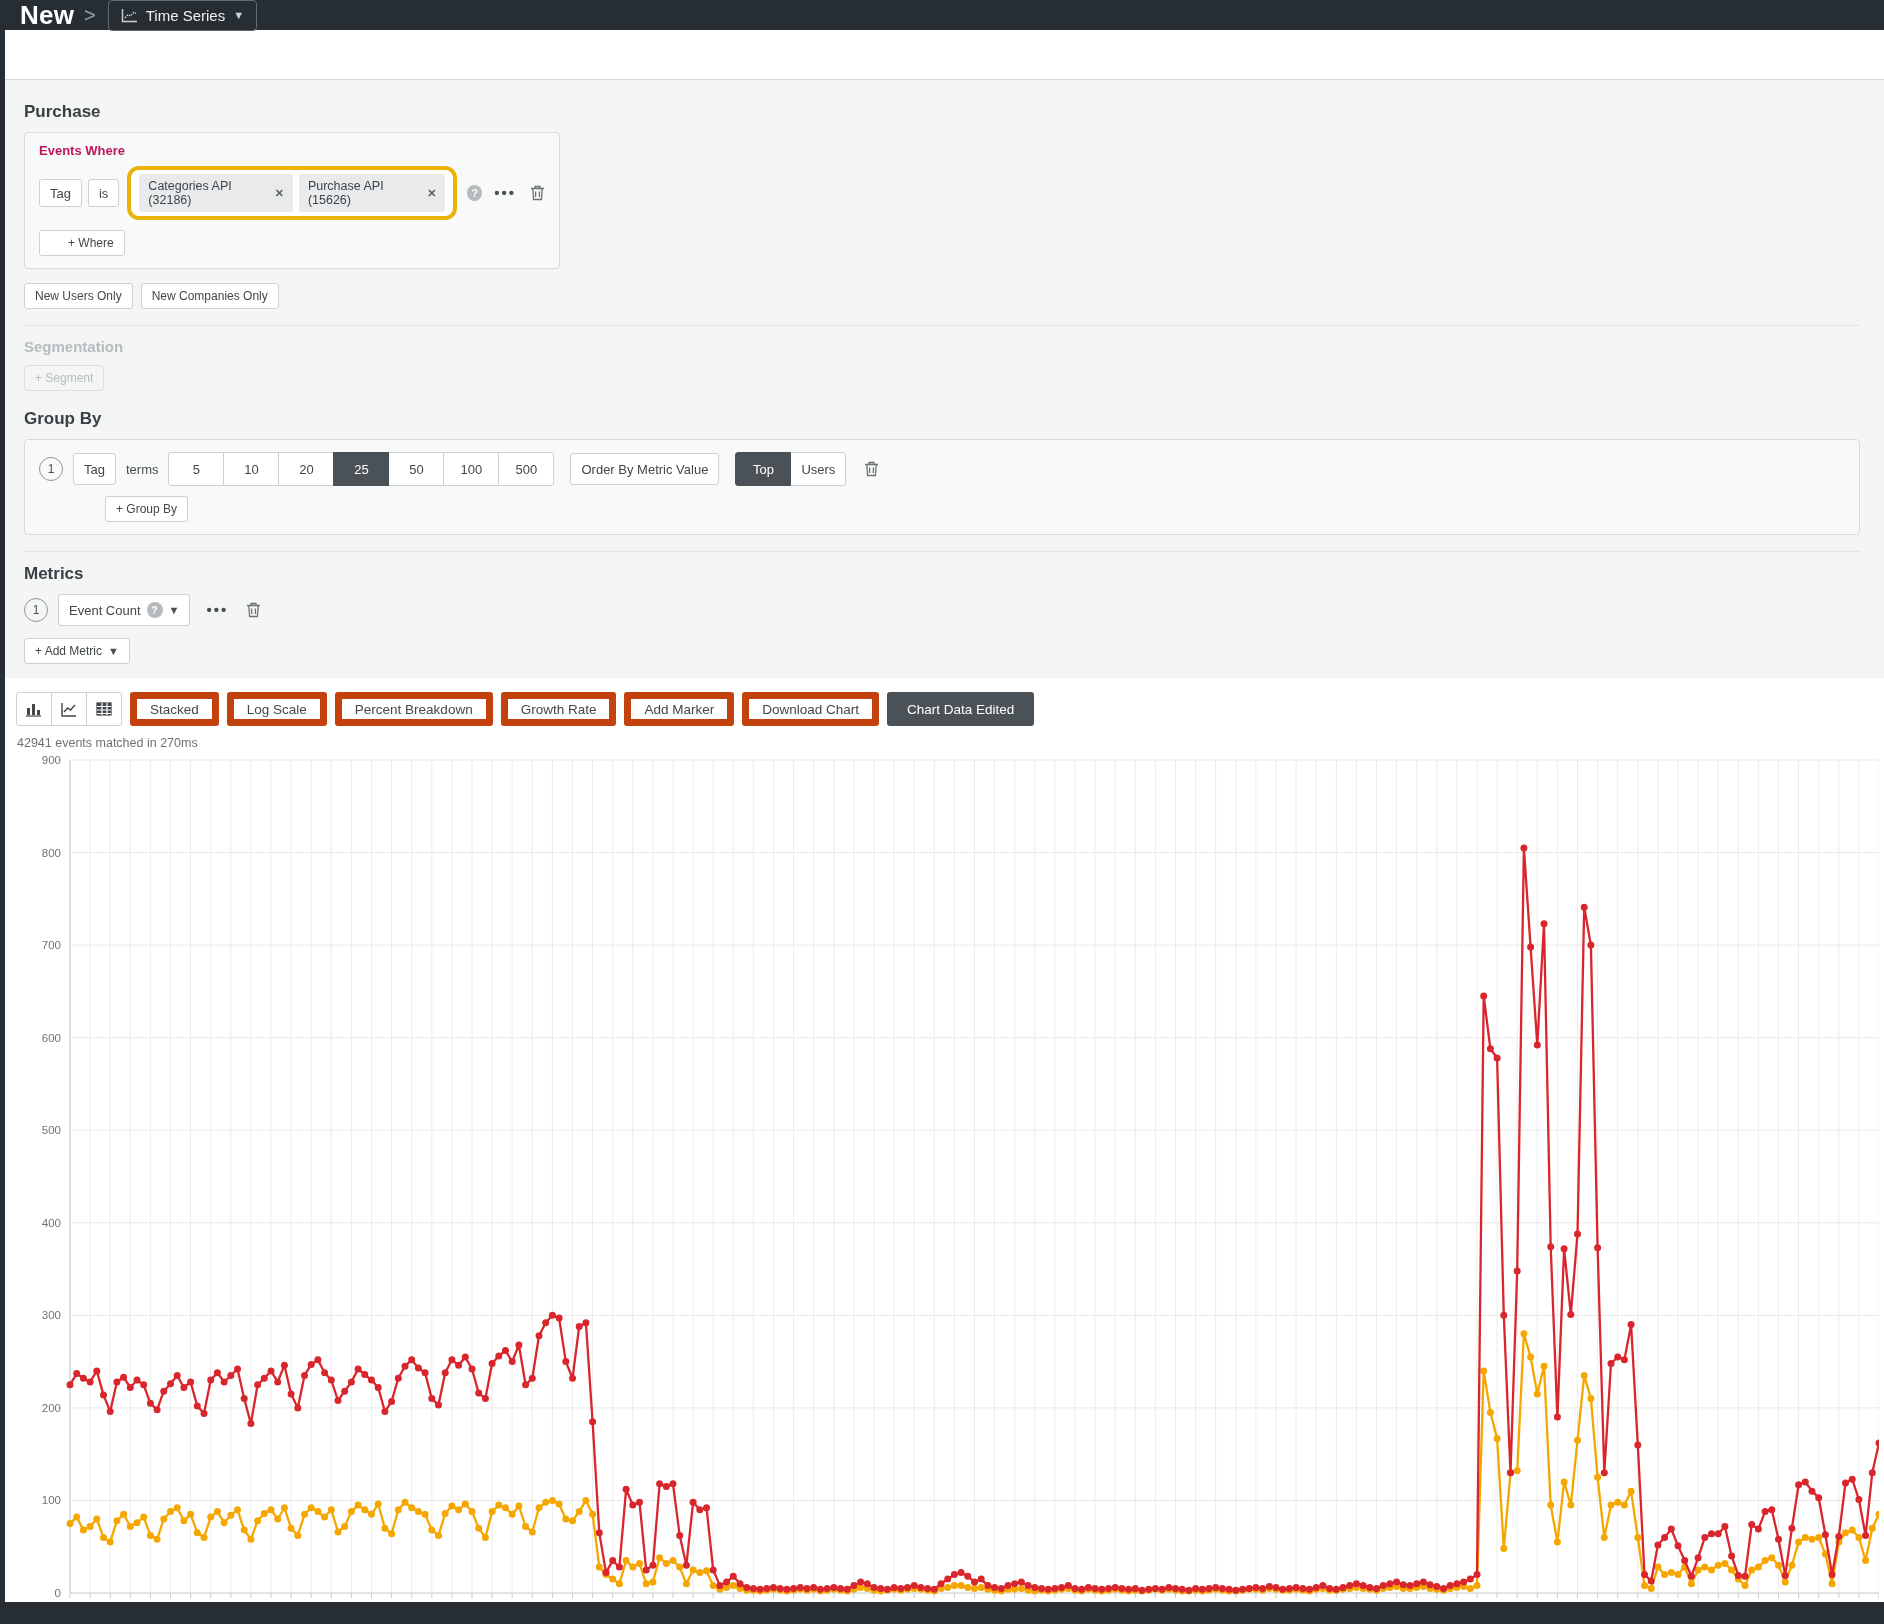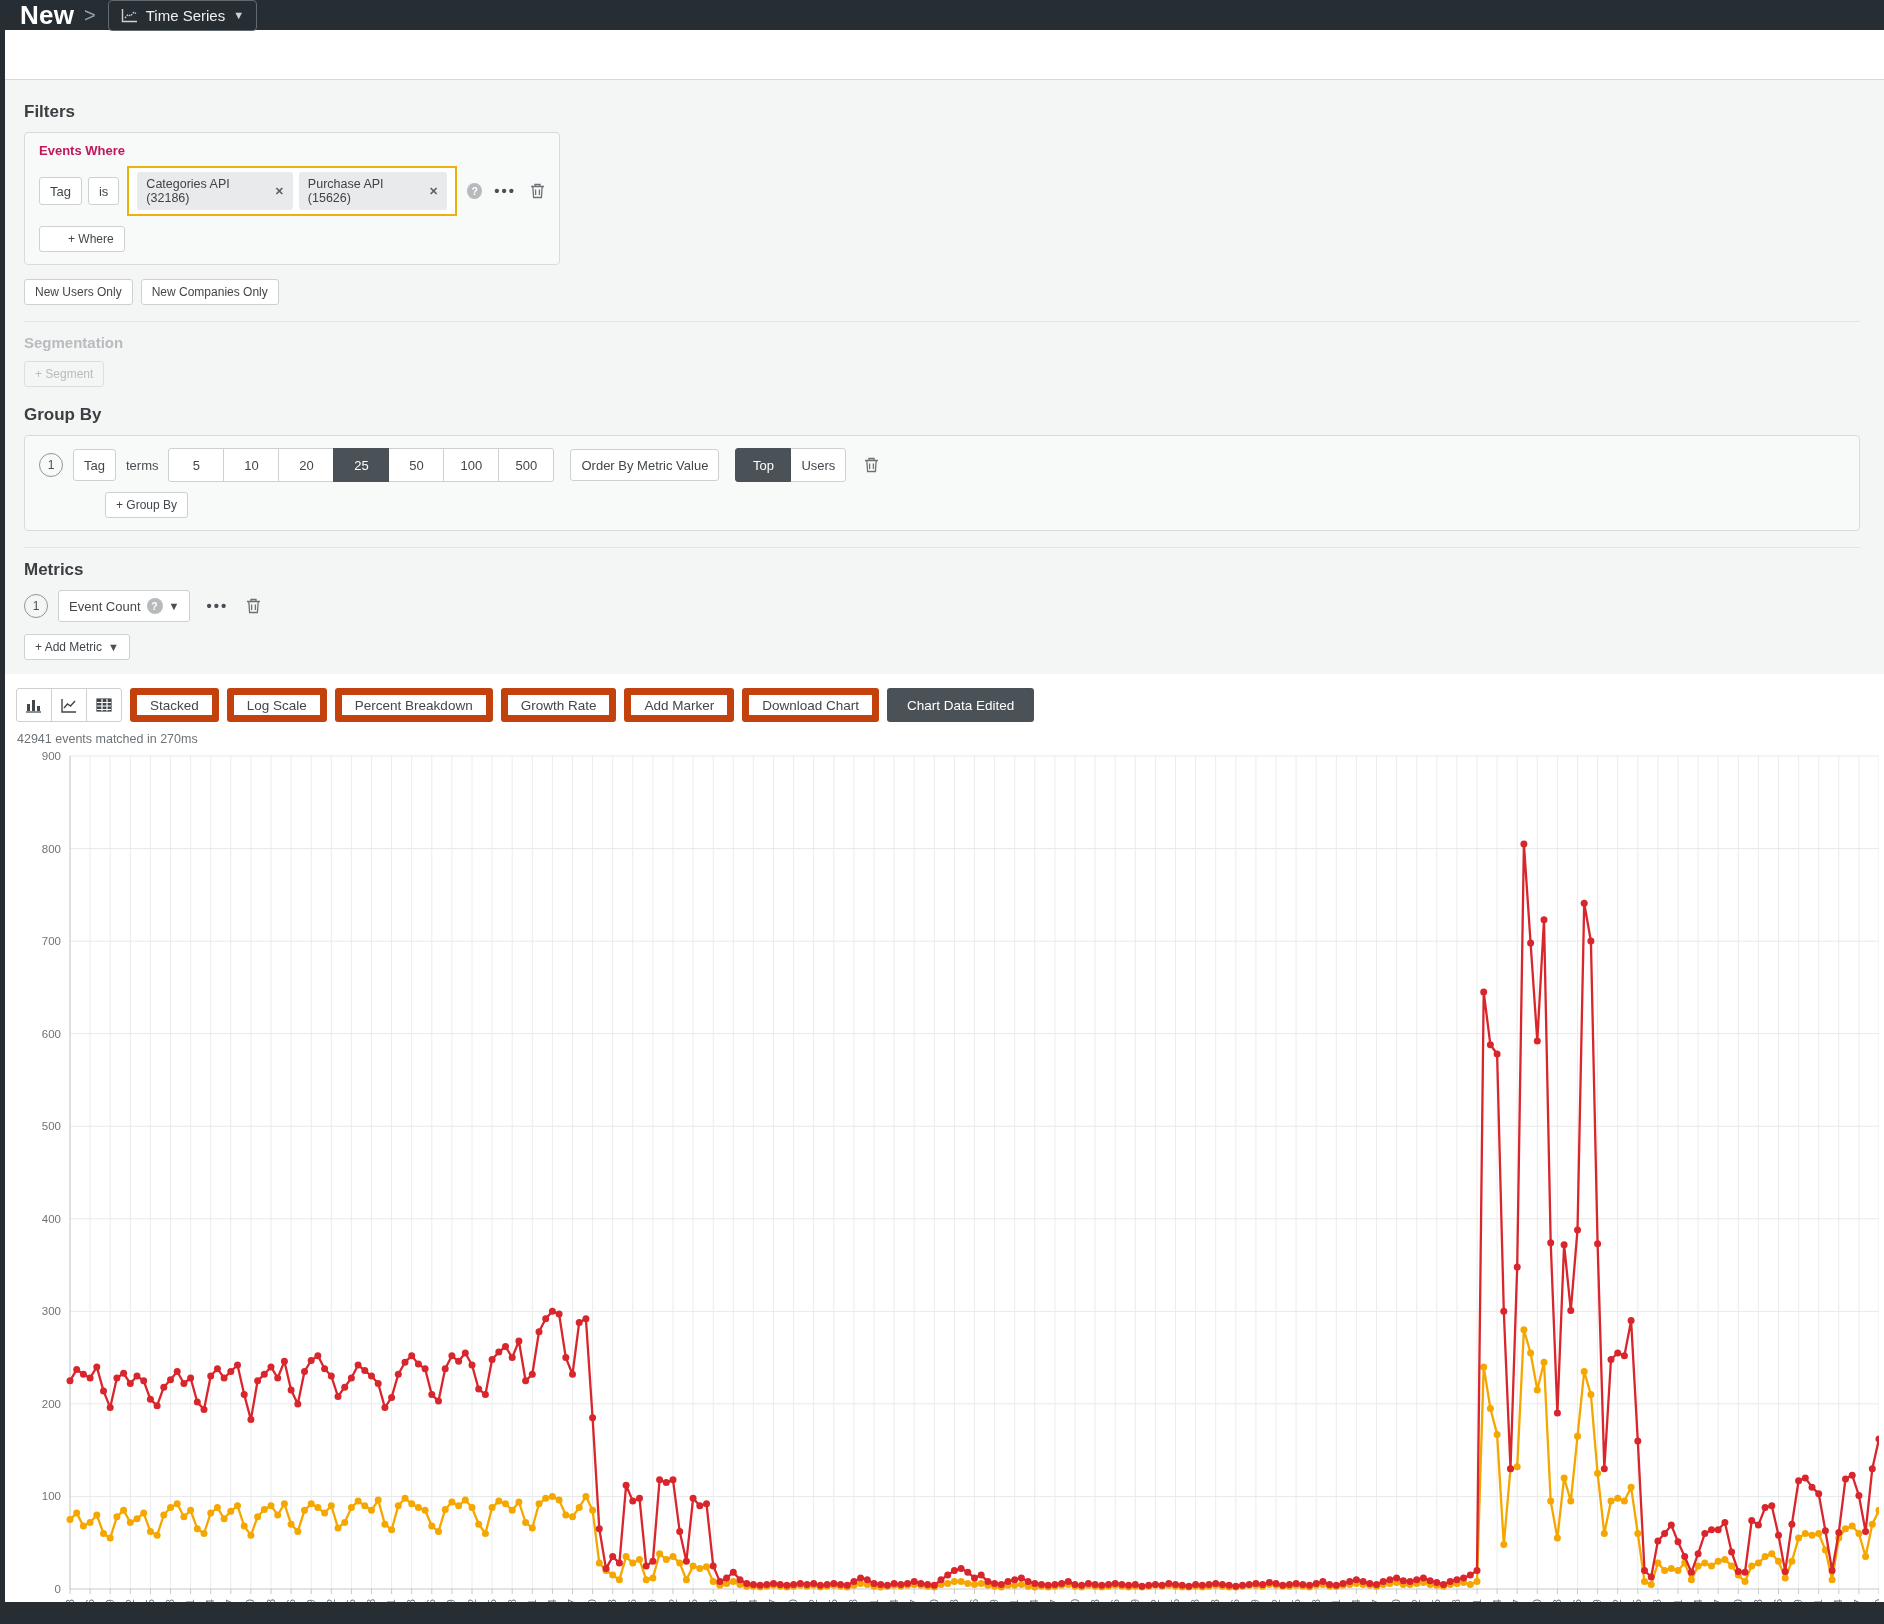--- a/index.html
+++ b/index.html
@@ -22,21 +22,21 @@
   .config{background:#f4f5f5;padding:14px 0 14px 24px;}
   .sec-heading{font-size:17px;font-weight:700;color:#3a3f43;margin:8px 0 10px 0;}
   .sec-heading.disabled{color:#b7bcbf;}
   .panel-box{border:1px solid #d8dbdc;border-radius:4px;background:#f8f9f9;width:536px;padding:10px 14px 12px 14px;box-sizing:border-box;}
   .mini-heading{font-size:13px;font-weight:700;color:#be185d;margin-bottom:8px;}
   .row{display:flex;align-items:center;}
   .btn{display:inline-flex;align-items:center;gap:6px;background:#fff;border:1px solid #cdd1d2;border-radius:3px;
     padding:0 10px;height:28px;font-size:13px;color:#42474b;cursor:pointer;white-space:nowrap;}
   .btn.small{height:26px;font-size:12px;}
   .btn.ghost{background:transparent;border-color:#dcdfe0;color:#b7bcbf;}
-  .chip-wrap{display:inline-flex;align-items:center;gap:6px;background:#fff;border:2px solid #eab308;border-radius:0;
+  .chip-wrap{display:inline-flex;align-items:center;gap:6px;background:#fff;border:4px solid #eab308;border-radius:12px;
     padding:4px 8px;margin-left:8px;min-height:26px;}
   .chip{display:inline-flex;align-items:center;gap:9px;background:#e8eaeb;border-radius:3px;padding:5px 9px;
     font-size:12.5px;color:#3f4448;cursor:default;}
   .chip .x{font-size:11px;font-weight:700;color:#5d6266;cursor:pointer;}
   .icon-gray{color:#6d7276;display:inline-flex;align-items:center;}
   .qmark{display:inline-flex;align-items:center;justify-content:center;width:16px;height:16px;border-radius:50%;
     background:#b6babd;color:#fff;font-size:10.5px;font-weight:700;}
   .dots{font-size:15px;font-weight:700;color:#4a4f53;letter-spacing:2px;line-height:0;cursor:pointer;}
   .trash{cursor:pointer;display:inline-flex;}
   .divider{border:0;border-top:1px solid #e2e4e5;margin:16px 24px 12px 0;}
@@ -85,21 +85,21 @@
     </span>
     <span>Time Series</span>
     <span class="caret">▼</span>
   </button>
 </header>
 
 <div class="blank-strip"></div>
 
 <section class="config">
 
-  <h2 class="sec-heading">Filters</h2>
+  <h2 class="sec-heading">Purchase</h2>
 
   <div class="panel-box">
     <div class="mini-heading">Events Where</div>
     <div class="row">
       <button class="btn">Tag</button>
       <button class="btn" style="margin-left:6px;">is</button>
       <div class="chip-wrap" id="chip-container">
           <span class="chip">
             <span>Categories API (32186)</span>
             <span class="x">✕</span>

